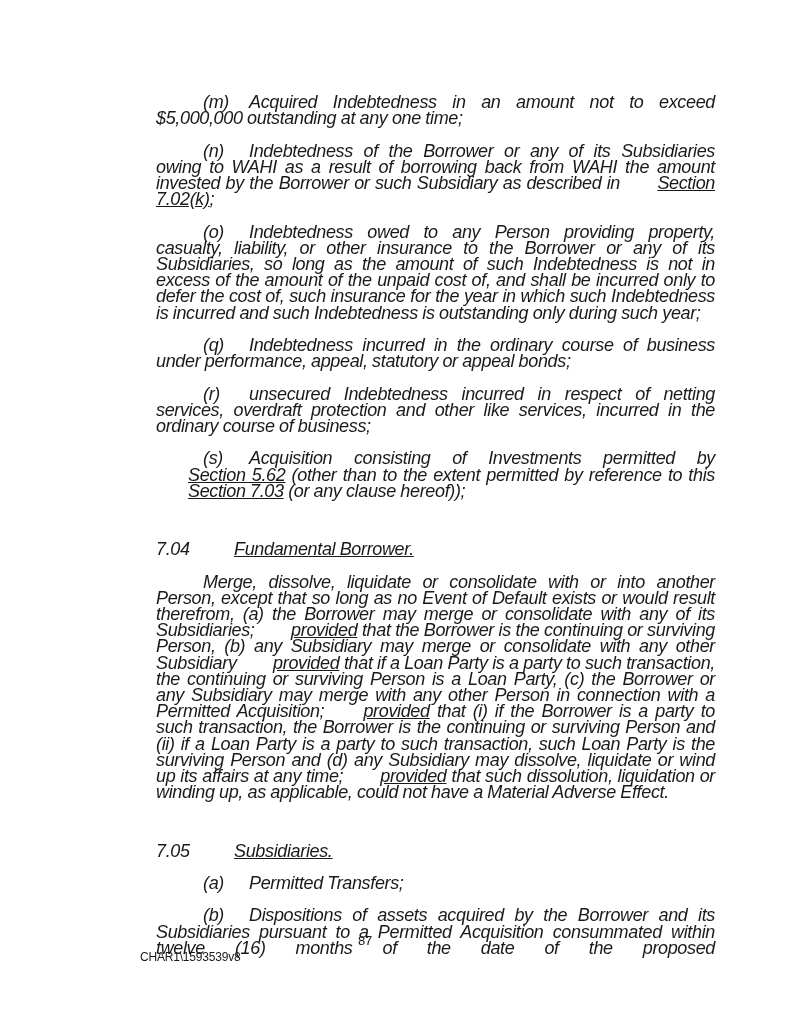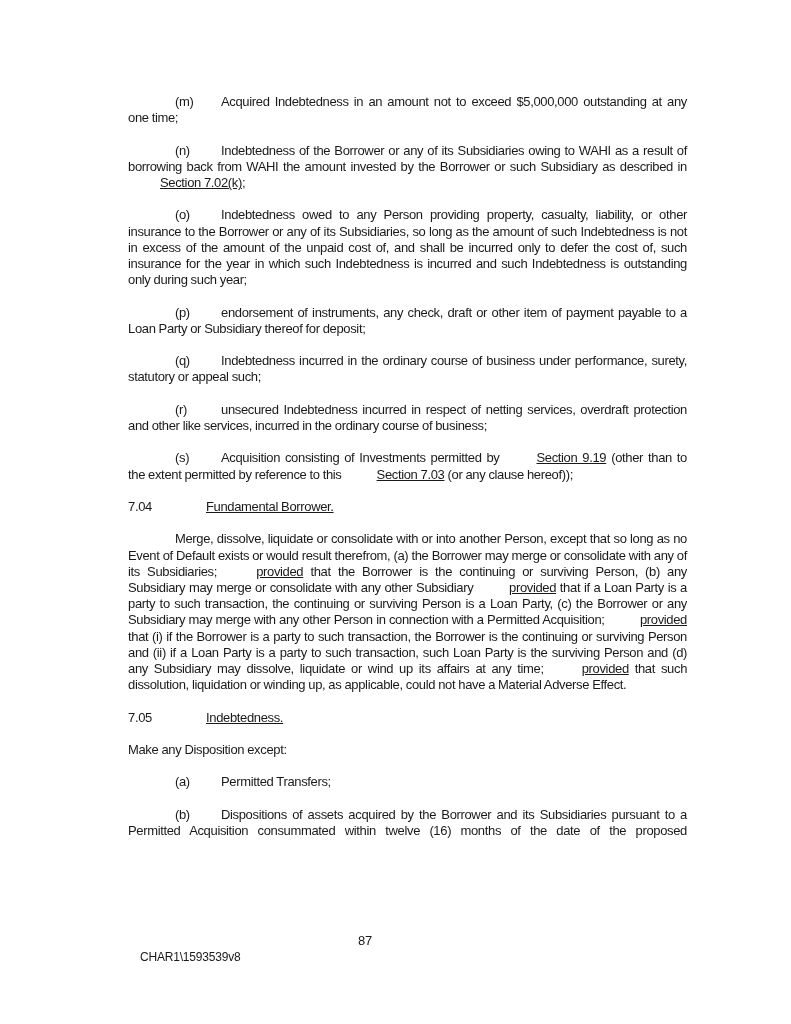--- a/index.html
+++ b/index.html
@@ -10,27 +10,28 @@
     body {
       width: 791px;
       height: 1024px;
       position: relative;
       overflow: hidden;
       color: #1a1a1a;
       font-family: "Liberation Sans", sans-serif;
     }
     .page {
       position: absolute;
-      left: 128px;
+      left: 156px;
       top: 94px;
       width: 559px;
-      font-size: 13px;
+      font-size: 18px;
       line-height: 16.2px;
       letter-spacing: -0.35px;
       word-spacing: -0.2px;
+      font-style: italic;
     }
     .para {
       margin: 0 0 16.2px 0;
       text-align: justify;
     }
     .para.item {
       text-indent: 47px;
     }
     .para.item .lbl {
       display: inline-block;
@@ -42,20 +43,21 @@
     }
     .para.lead {
       text-indent: 0;
     }
     .heading {
       margin: 0 0 16.2px 0;
     }
     .heading .num {
       display: inline-block;
       width: 46px;
+      margin-top: 26px;
     }
     u { text-decoration: underline; text-underline-offset: 1px; margin-left: 32px; }
     .last-line-justify { text-align-last: justify; }
     .page-number {
       position: absolute;
       top: 933px;
       left: 0;
       width: 730px;
       text-align: center;
       font-size: 13px;
@@ -71,35 +73,33 @@
     }
   </style>
 </head>
 <body>
 
 <div class="page">
   <div id="items-703">
       <p class="para item"><span class="lbl">(m)</span><span>Acquired Indebtedness in an amount not to exceed $5,000,000 outstanding at any one time;</span></p>
       <p class="para item"><span class="lbl">(n)</span><span>Indebtedness of the Borrower or any of its Subsidiaries owing to WAHI as a result of borrowing back from WAHI the amount invested by the Borrower or such Subsidiary as described in </span><u>Section 7.02(k)</u><span>;</span></p>
       <p class="para item"><span class="lbl">(o)</span><span>Indebtedness owed to any Person providing property, casualty, liability, or other insurance to the Borrower or any of its Subsidiaries, so long as the amount of such Indebtedness is not in excess of the amount of the unpaid cost of, and shall be incurred only to defer the cost of, such insurance for the year in which such Indebtedness is incurred and such Indebtedness is outstanding only during such year;</span></p>
-      <p class="para item"><span class="lbl">(p)</span><span>endorsement of instruments, any check, draft or other item of payment payable to a Loan Party or Subsidiary thereof for deposit;</span></p>
-      <p class="para item"><span class="lbl">(q)</span><span>Indebtedness incurred in the ordinary course of business under performance, surety, statutory or appeal such;</span></p>
+      <p class="para item"><span class="lbl">(q)</span><span>Indebtedness incurred in the ordinary course of business under performance, appeal, statutory or appeal bonds;</span></p>
       <p class="para item"><span class="lbl">(r)</span><span>unsecured Indebtedness incurred in respect of netting services, overdraft protection and other like services, incurred in the ordinary course of business;</span></p>
-      <p class="para item"><span class="lbl">(s)</span><span>Acquisition consisting of Investments permitted by </span><u>Section 9.19</u><span> (other than to the extent permitted by reference to this </span><u>Section 7.03</u><span> (or any clause hereof));</span></p>
+      <p class="para item"><span class="lbl">(s)</span><span>Acquisition consisting of Investments permitted by </span><u>Section 5.62</u><span> (other than to the extent permitted by reference to this </span><u>Section 7.03</u><span> (or any clause hereof));</span></p>
     </div>
 
   <div class="heading">
     <span class="num">7.04</span><u>Fundamental Borrower.</u>
   </div>
   <p class="para body" id="body-704"><span>Merge, dissolve, liquidate or consolidate with or into another Person, except that so long as no Event of Default exists or would result therefrom, (a) the Borrower may merge or consolidate with any of its Subsidiaries; </span><u>provided</u><span> that the Borrower is the continuing or surviving Person, (b) any Subsidiary may merge or consolidate with any other Subsidiary </span><u>provided</u><span> that if a Loan Party is a party to such transaction, the continuing or surviving Person is a Loan Party, (c) the Borrower or any Subsidiary may merge with any other Person in connection with a Permitted Acquisition; </span><u>provided</u><span> that (i) if the Borrower is a party to such transaction, the Borrower is the continuing or surviving Person and (ii) if a Loan Party is a party to such transaction, such Loan Party is the surviving Person and (d) any Subsidiary may dissolve, liquidate or wind up its affairs at any time; </span><u>provided</u><span> that such dissolution, liquidation or winding up, as applicable, could not have a Material Adverse Effect.</span></p>
 
   <div class="heading">
-    <span class="num">7.05</span><u>Indebtedness.</u>
+    <span class="num">7.05</span><u>Subsidiaries.</u>
   </div>
-  <p class="para lead">Make any Disposition except:</p>
   <div id="items-705">
       <p class="para item"><span class="lbl">(a)</span><span>Permitted Transfers;</span></p>
       <p class="para item last-line-justify"><span class="lbl">(b)</span><span>Dispositions of assets acquired by the Borrower and its Subsidiaries pursuant to a Permitted Acquisition consummated within twelve (16) months of the date of the proposed</span></p>
     </div>
 </div>
 
 <div class="page-number">87</div>
 <div class="doc-id">CHAR1\1593539v8</div>
 
 </body></html>

